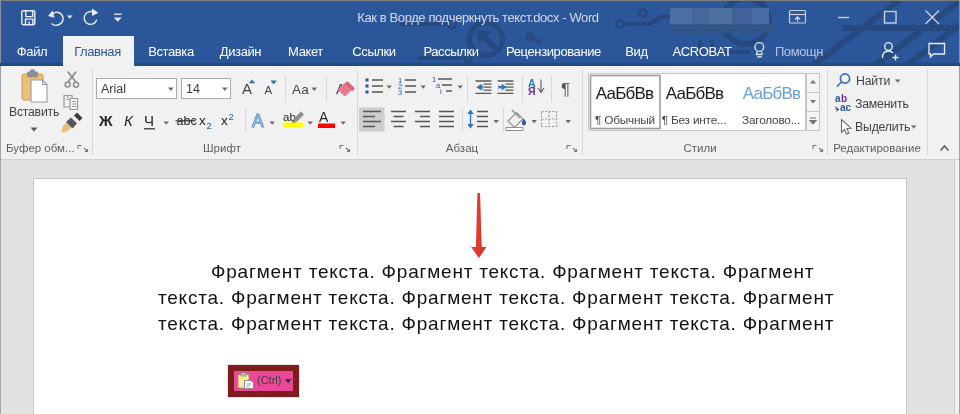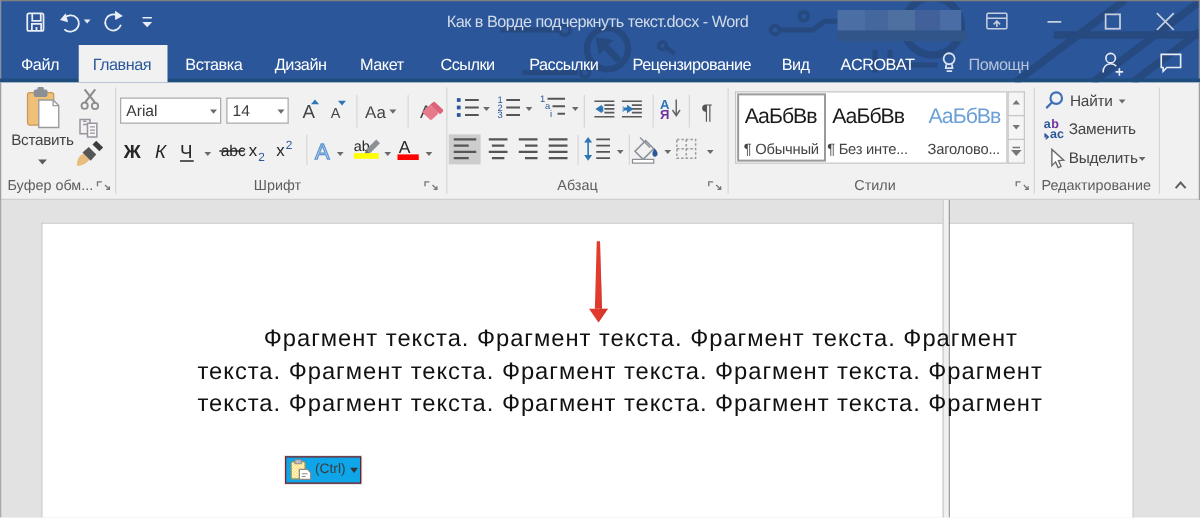--- a/index.html
+++ b/index.html
@@ -1,20 +1,20 @@
 <!DOCTYPE html>
 <html><head>
 <meta charset="utf-8">
 <style>
   html,body{margin:0;padding:0;}
   body{width:960px;height:414px;overflow:hidden;font-family:"Liberation Sans",sans-serif;position:relative;background:#e2e2e2;}
   .abs{position:absolute;}
   #topbar{left:0;top:0;width:960px;height:66px;}
   #ribbon{left:0;top:66px;width:960px;height:94px;}
-  #docarea{left:0;top:160px;width:760px;height:254px;background:#e2e2e2;}
+  #docarea{left:0;top:160px;width:960px;height:254px;background:#e2e2e2;}
   #page{position:absolute;left:33px;top:18px;width:872px;height:300px;background:#fff;border:1px solid #c8c8c8;border-bottom:none;}
   #doctext{position:absolute;left:158px;top:99px;font-size:19px;line-height:26px;color:#111;white-space:nowrap;letter-spacing:0.78px;}
   #doctext div{height:26px;}
 </style>
 </head>
 <body>
 <svg id="topbar" class="abs" width="960" height="66" viewBox="0 0 960 66">
 
   <rect x="0" y="0" width="960" height="66" fill="#2b579a"></rect>
 
@@ -337,21 +337,21 @@
     <div>текста. Фрагмент текста. Фрагмент текста. Фрагмент текста. Фрагмент</div>
     <div>текста. Фрагмент текста. Фрагмент текста. Фрагмент текста. Фрагмент</div>
   </div>
   <svg style="position:absolute;left:466px;top:32px;" width="26" height="72" viewBox="0 0 26 72">
     <g filter="none">
       <path d="M11.4 1 L14 1 L15.6 55 L9.9 55 Z" fill="#e23b2e"></path>
       <path d="M5.2 55 L20.4 55 L12.8 66 Z" fill="#e23b2e"></path>
       <path d="M14 1 L15.6 55 L20.4 55 L12.8 66 L14.2 60 Z" fill="#c63227" opacity="0.45"></path>
     </g>
   </svg>
-  <div style="position:absolute;left:228px;top:205px;width:59px;height:20px;background:#0ea5e9;border:1px solid #7f1d1d;box-shadow:0 0 0 1px #e8e8e8;">
+  <div style="position:absolute;left:228px;top:205px;width:59px;height:20px;background:#ec4899;border:6px solid #7f1d1d;box-shadow:0 0 0 1px #e8e8e8;">
     <svg width="18" height="19" viewBox="0 0 18 19" style="position:absolute;left:3px;top:1px;">
       <defs>
           <pattern id="chk" width="2.4" height="2.4" patternUnits="userSpaceOnUse">
             <rect width="2.4" height="2.4" fill="#ffd84d"></rect>
             <rect width="1.2" height="1.2" fill="#fff"></rect>
             <rect x="1.2" y="1.2" width="1.2" height="1.2" fill="#fff"></rect>
           </pattern>
         </defs>
       <rect x="1" y="2.5" width="11" height="13.5" rx="1" fill="url(#chk)" stroke="#ab9b55" stroke-width="1"></rect>
       <rect x="4" y="0.8" width="5" height="3.2" fill="#c0c0c0" stroke="#8a8a8a" stroke-width="0.8"></rect>

